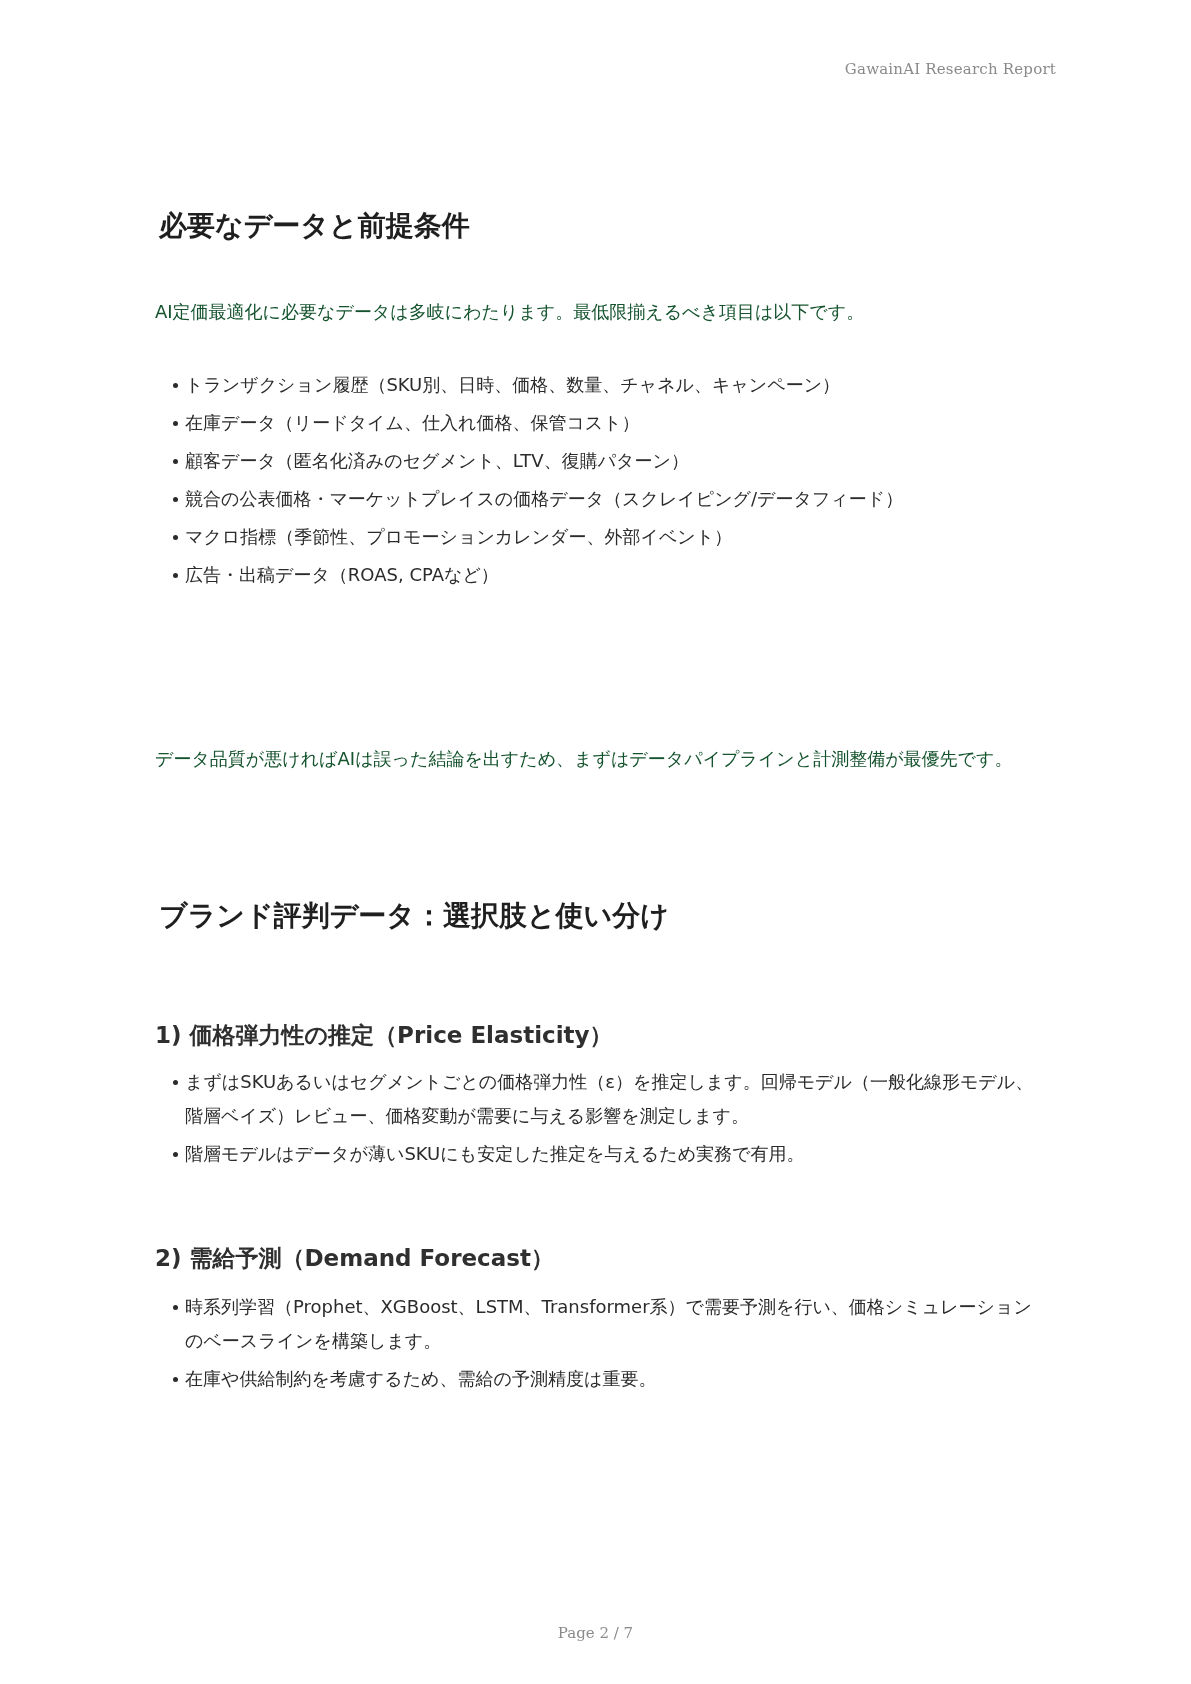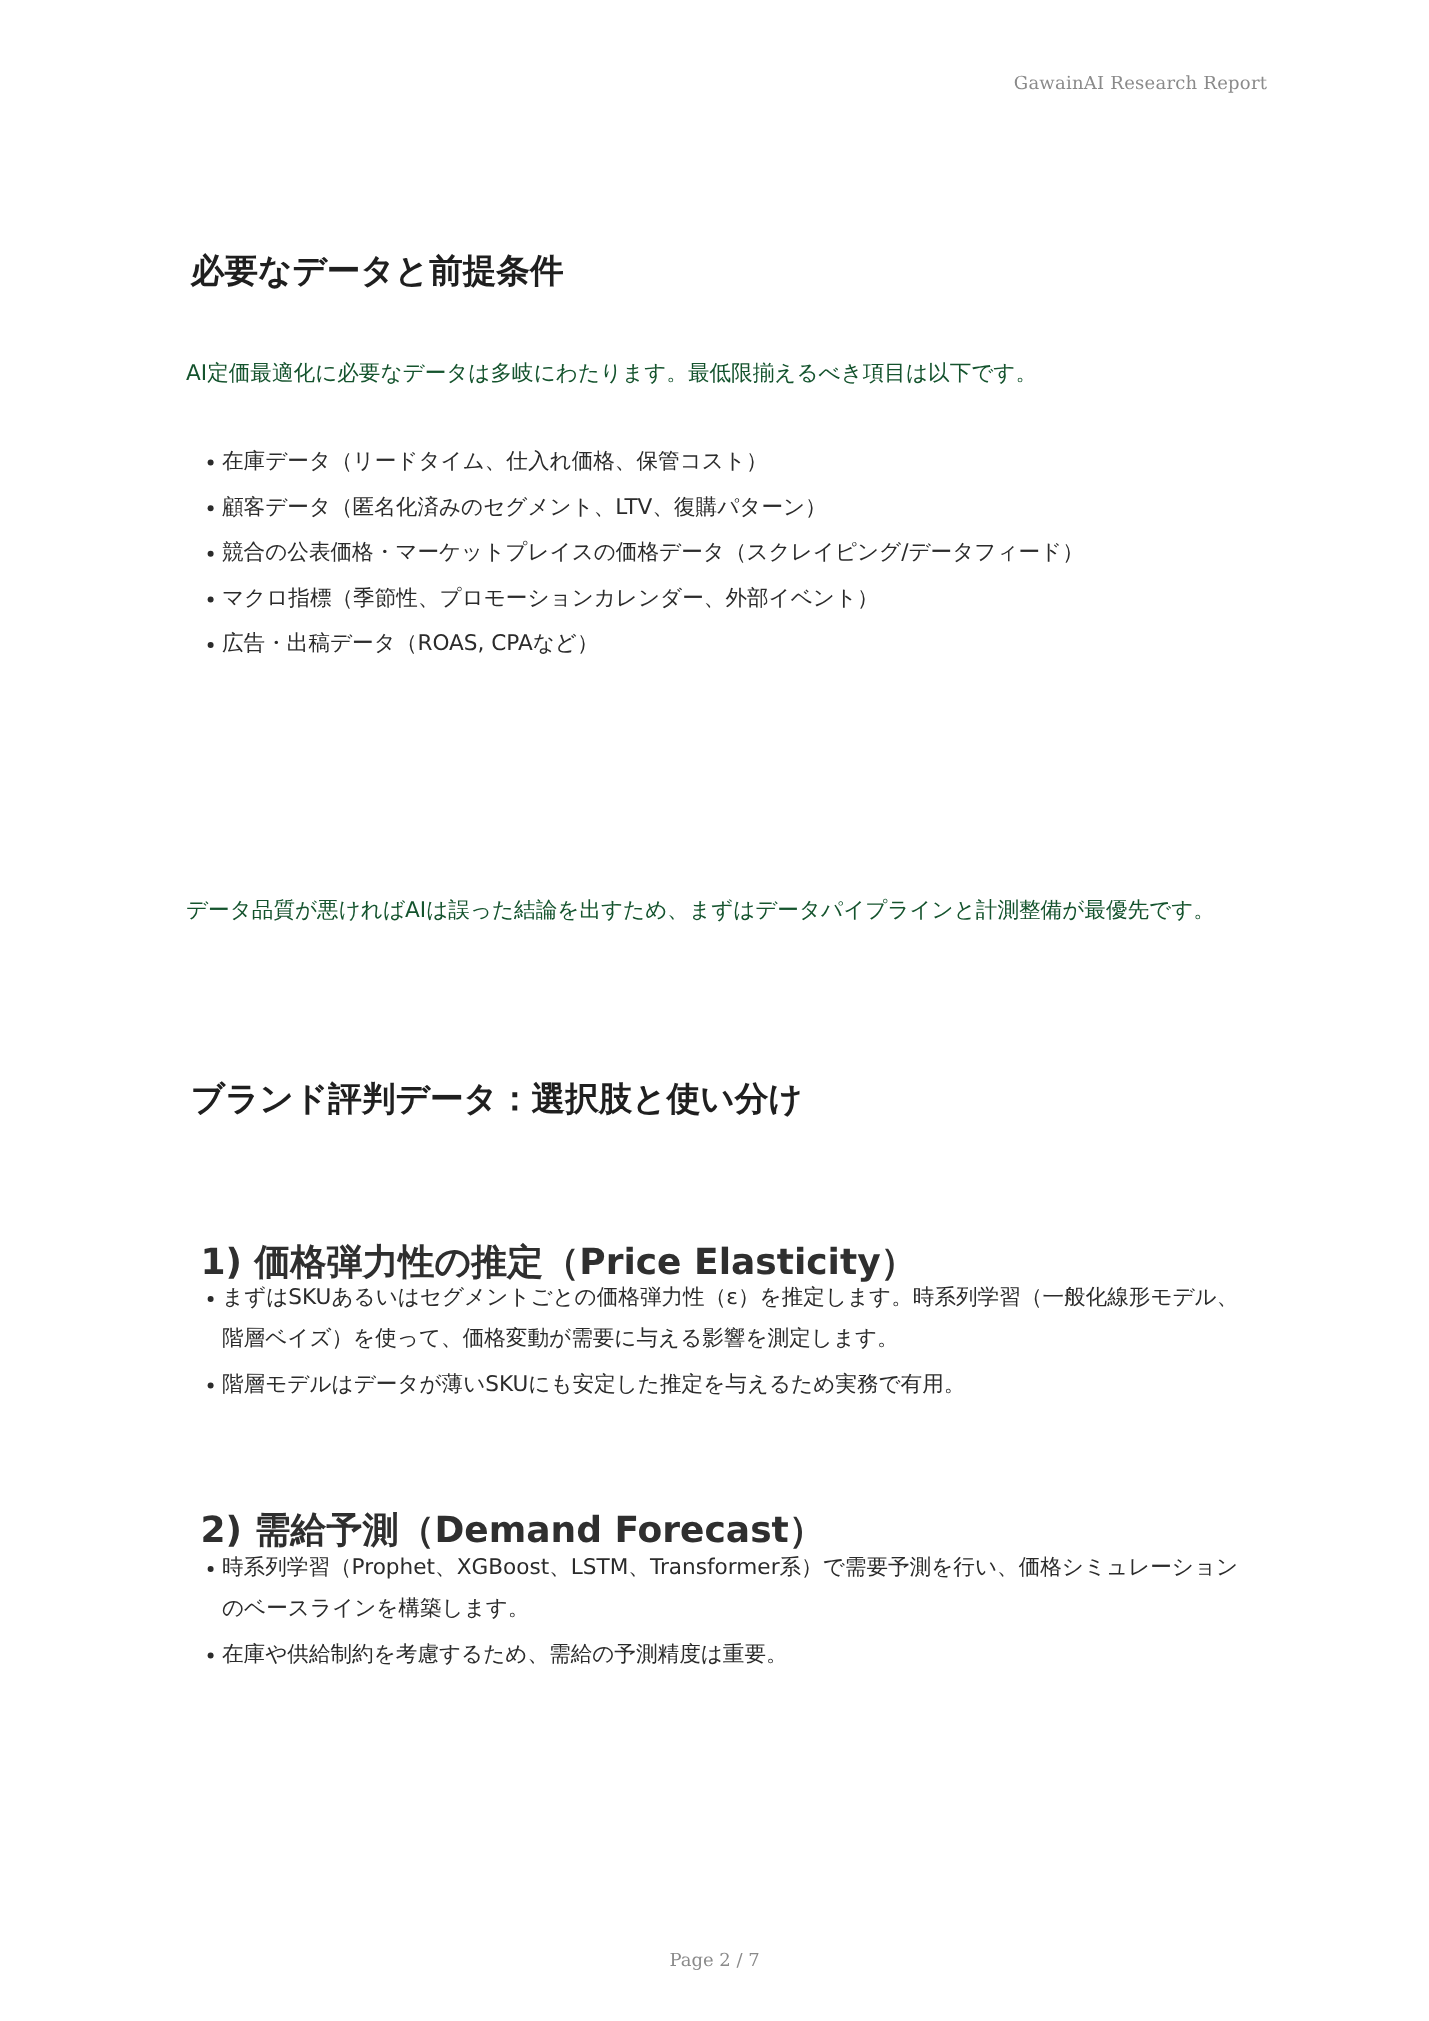--- a/index.html
+++ b/index.html
@@ -35,22 +35,22 @@
       left: 0;
       margin: 4px;
       font-size: 28px;
       font-weight: bold;
       color: #1f1f1f;
       white-space: nowrap;
     }
     h2.sub-title {
       position: absolute;
       left: 0;
-      margin: 12px;
-      font-size: 30px;
+      margin: 0;
+      font-size: 23px;
       font-weight: bold;
       color: #2f2f2f;
       white-space: nowrap;
     }
     p.para {
       position: absolute;
       left: 0;
       margin: 0;
       font-size: 18px;
       line-height: 34px;
@@ -99,35 +99,36 @@
 
 <div class="running-header">GawainAI Research Report</div>
 
 <div class="content">
 
   <h1 class="section-title" style="top:203px;">必要なデータと前提条件</h1>
 
   <p class="para" style="top:295px;">AI定価最適化に必要なデータは多岐にわたります。最低限揃えるべき項目は以下です。</p>
 
   <ul class="bullets" style="top:368px; left:18px;">
+    <li><span class="dot"></span><span>トランザクション履歴（SKU別、日時、価格、数量、チャネル、キャンペーン）</span></li>
     <li><span class="dot"></span><span>在庫データ（リードタイム、仕入れ価格、保管コスト）</span></li>
     <li><span class="dot"></span><span>顧客データ（匿名化済みのセグメント、LTV、復購パターン）</span></li>
     <li><span class="dot"></span><span>競合の公表価格・マーケットプレイスの価格データ（スクレイピング/データフィード）</span></li>
     <li><span class="dot"></span><span>マクロ指標（季節性、プロモーションカレンダー、外部イベント）</span></li>
     <li><span class="dot"></span><span>広告・出稿データ（ROAS, CPAなど）</span></li>
   </ul>
 
   <p class="para" style="top:742px;">データ品質が悪ければAIは誤った結論を出すため、まずはデータパイプラインと計測整備が最優先です。</p>
 
   <h1 class="section-title" style="top:893px;">ブランド評判データ：選択肢と使い分け</h1>
 
   <h2 class="sub-title" style="top:1020px;">1) 価格弾力性の推定（Price Elasticity）</h2>
 
   <ul class="bullets" style="top:1065px; left:18px;">
-    <li><span class="dot"></span><span>まずはSKUあるいはセグメントごとの価格弾力性（ε）を推定します。時系列学習（一般化線形モデル、階層ベイズ）を使って、価格変動が需要に与える影響を測定します。</span></li>
+    <li><span class="dot"></span><span>まずはSKUあるいはセグメントごとの価格弾力性（ε）を推定します。回帰モデル（一般化線形モデル、階層ベイズ）レビュー、価格変動が需要に与える影響を測定します。</span></li>
     <li><span class="dot"></span><span>階層モデルはデータが薄いSKUにも安定した推定を与えるため実務で有用。</span></li>
   </ul>
 
   <h2 class="sub-title" style="top:1243px;">2) 需給予測（Demand Forecast）</h2>
 
   <ul class="bullets" style="top:1290px; left:18px;">
     <li><span class="dot"></span><span>時系列学習（Prophet、XGBoost、LSTM、Transformer系）で需要予測を行い、価格シミュレーションのベースラインを構築します。</span></li>
     <li><span class="dot"></span><span>在庫や供給制約を考慮するため、需給の予測精度は重要。</span></li>
   </ul>
 

